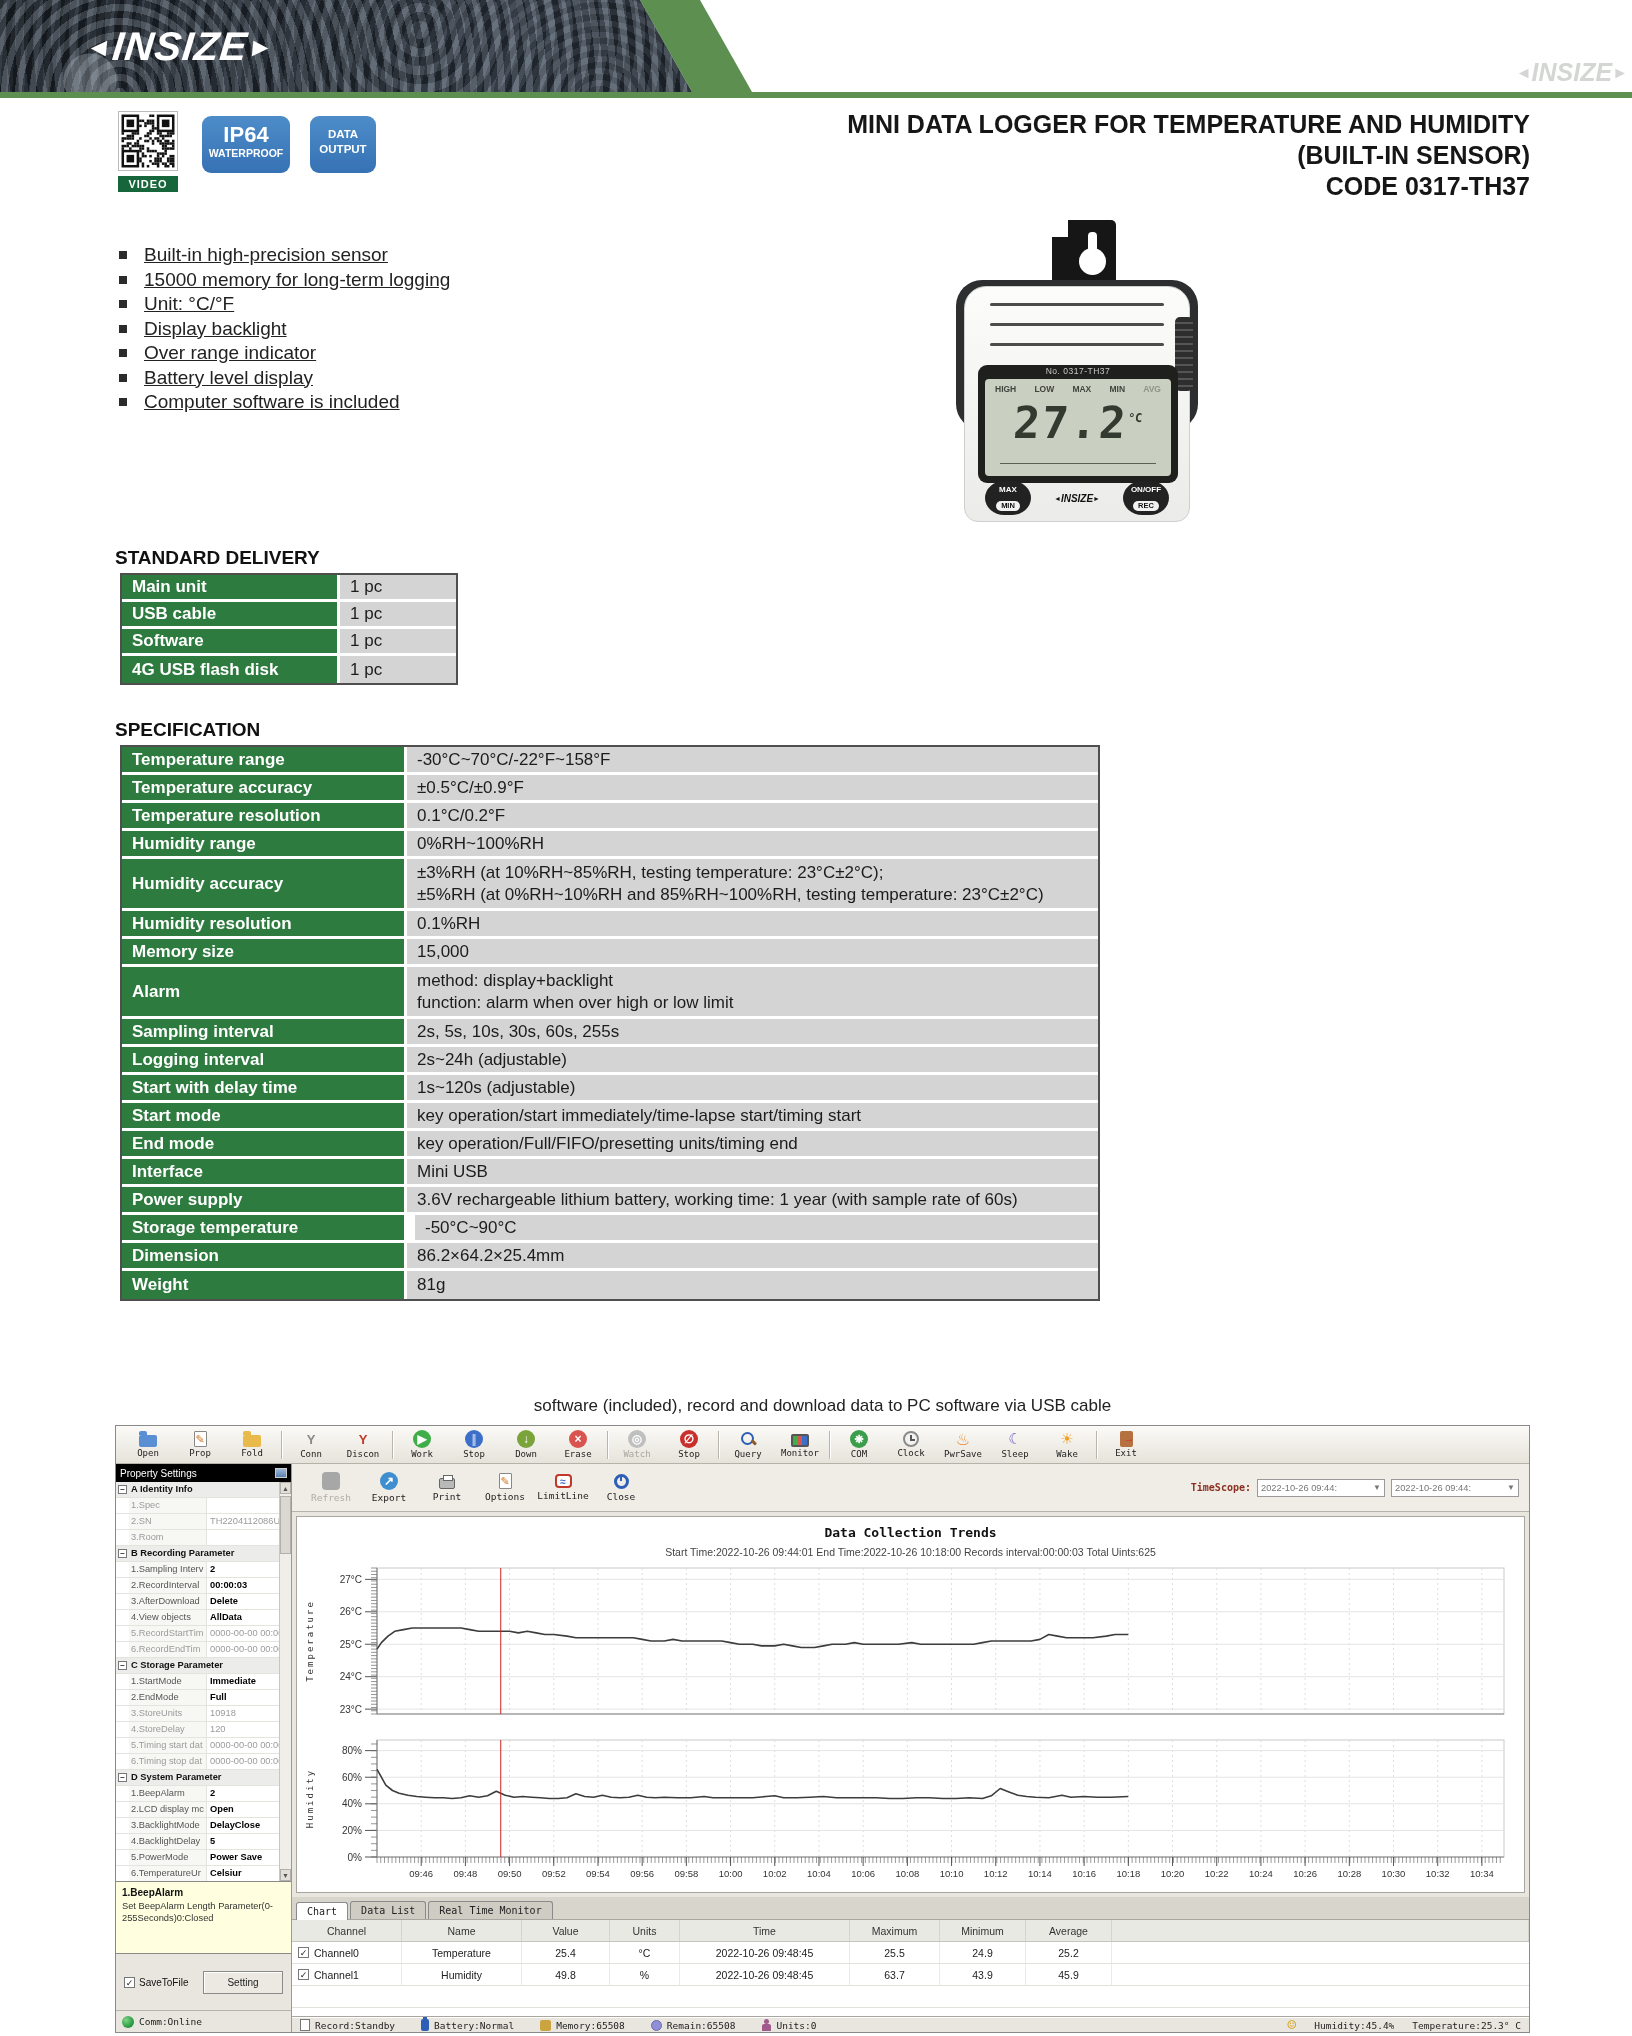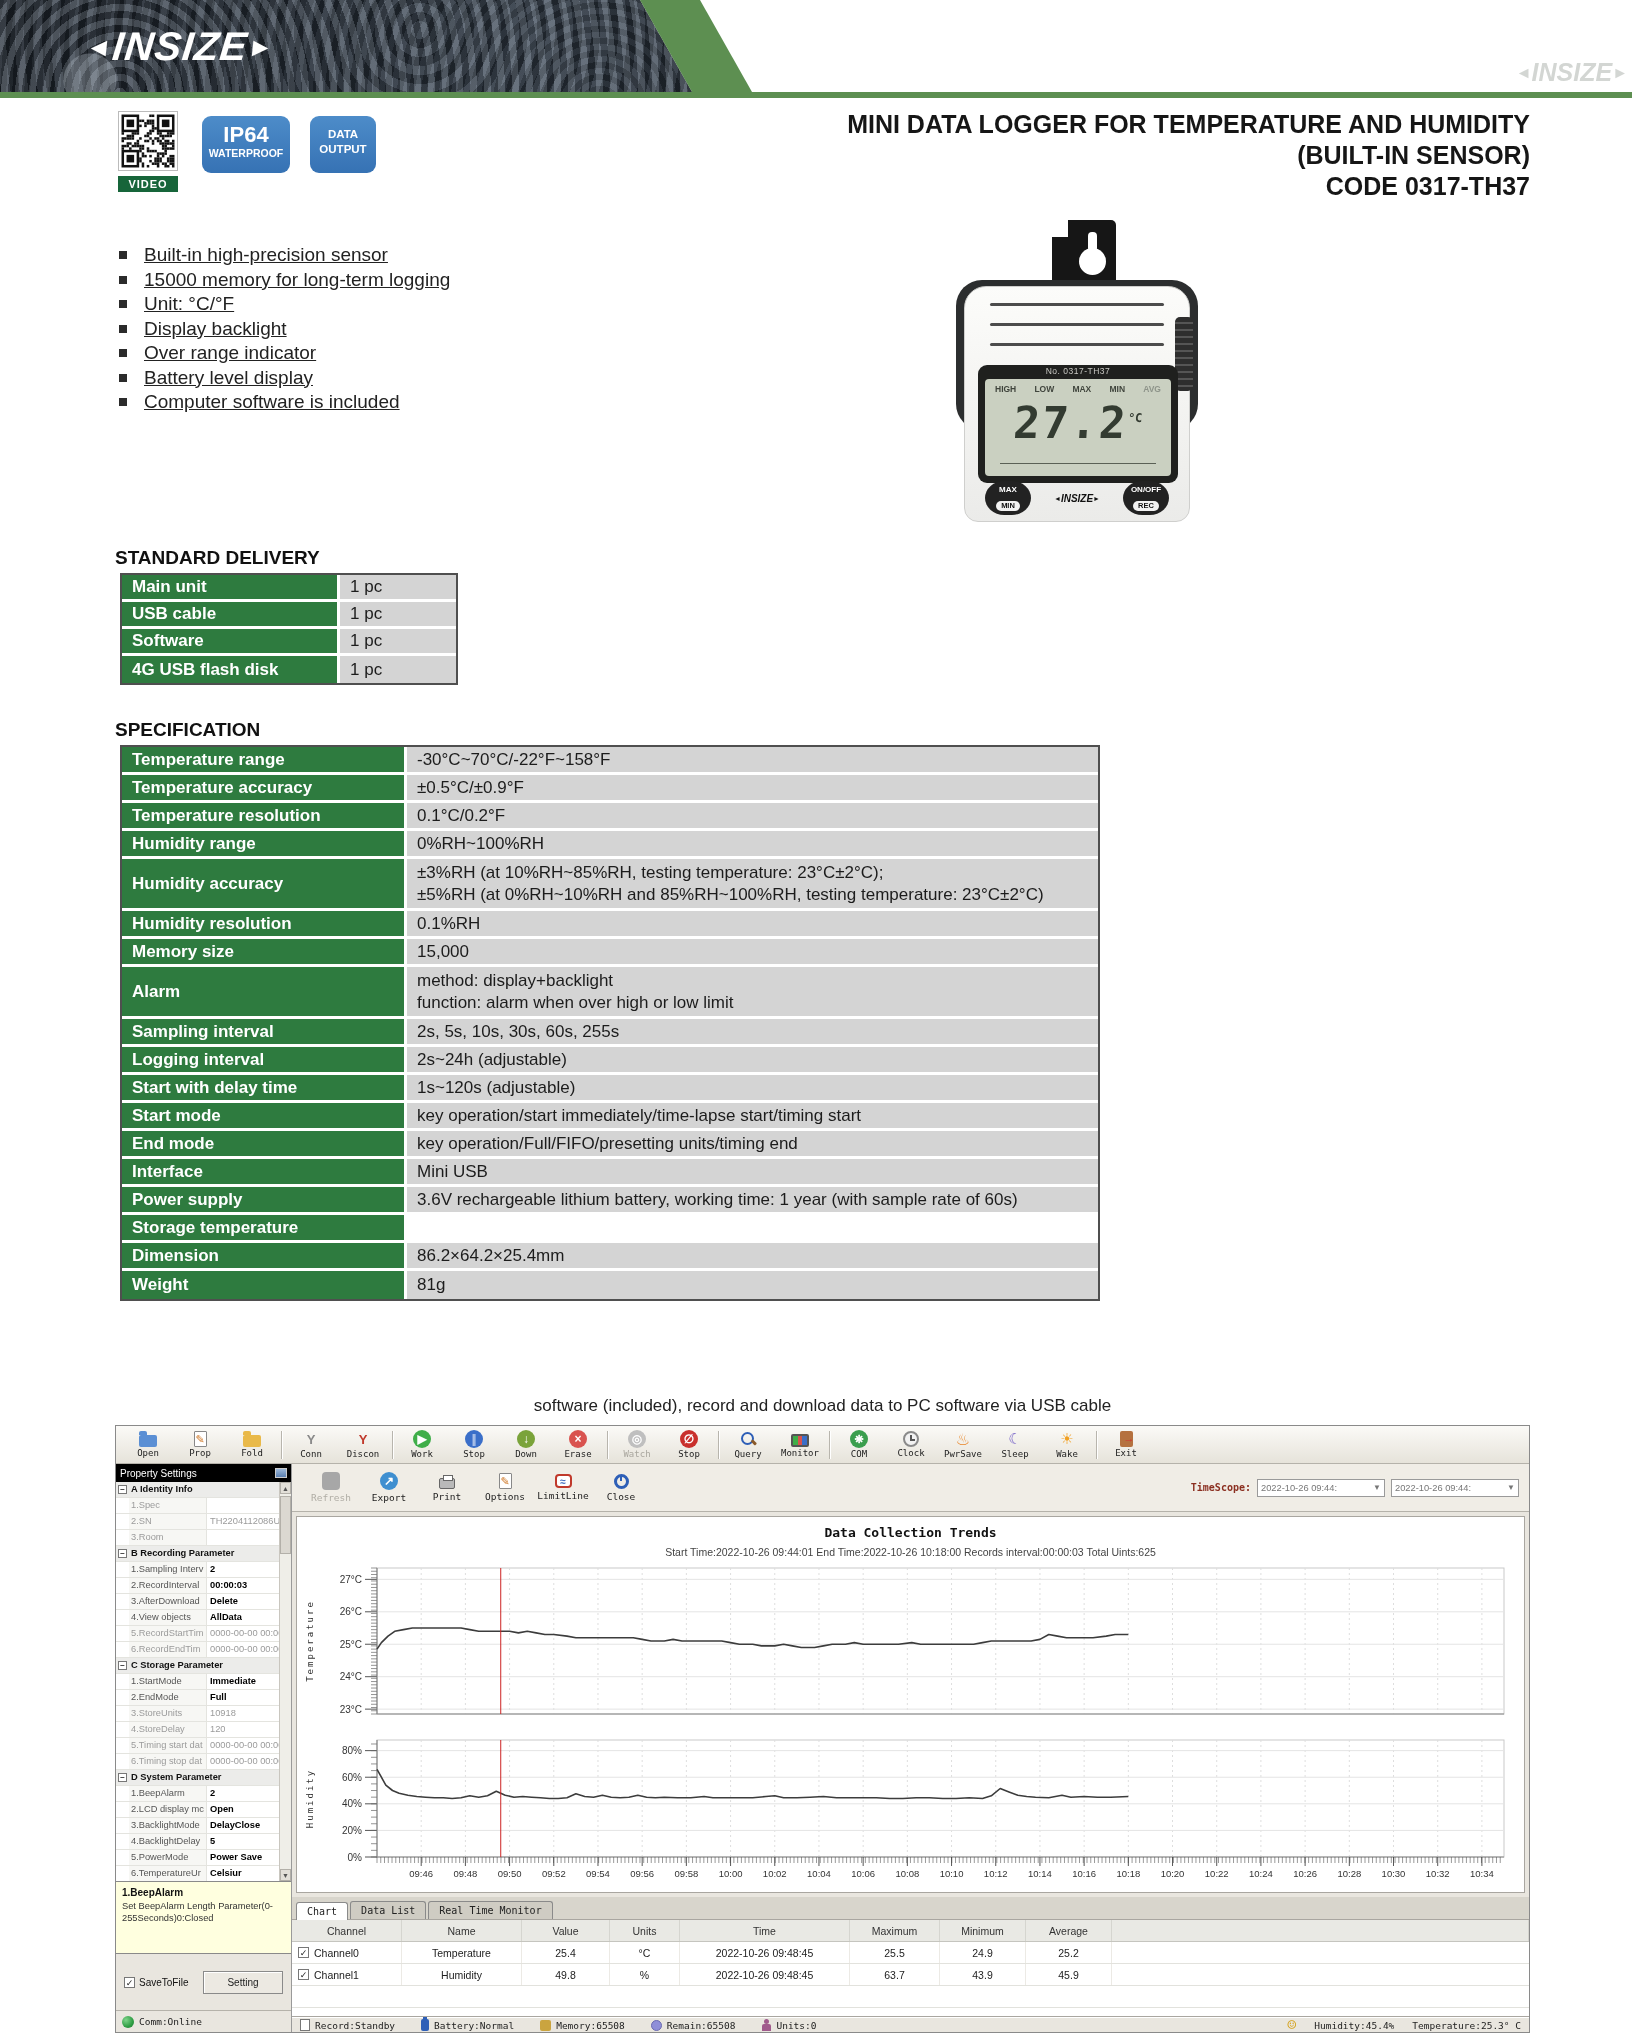--- a/index.html
+++ b/index.html
@@ -74,21 +74,21 @@
   .dev-btn { width:46px; height:34px; background:#222; border-radius:50% / 60%; color:#fff; text-align:center; padding-top:4px; }
   .dev-btn .t { font-size:8px; font-weight:bold; line-height:9px; }
   .dev-btn .pill { display:inline-block; background:#f2f2f2; color:#111; font-size:7.5px; font-weight:bold;
     border-radius:5px; padding:0 5px; line-height:10px; margin-top:1px; }
   .dev-logo { font-size:10px; font-weight:bold; font-style:italic; color:#111; white-space:nowrap; }
   .dev-logo .arr { font-size:7px; vertical-align:1px; }
 
   
   .doc-heading { position:absolute; left:115px; font-size:19px; font-weight:bold; color:#111; }
   .green-table { position:absolute; border:2px solid #4f4f4f; background:#fff; }
-  .gt-row { display:flex; border-bottom:3px solid #fff; }
+  .gt-row { display:flex; border-bottom:3px solid #fff;justify-content:center; }
   .gt-row:last-child { border-bottom:none; }
   .gt-label { background:#2e7b3f; color:#fff; font-weight:bold; font-size:17px; padding:3px 10px;
     border-right:3px solid #fff; display:flex; flex-direction:column; justify-content:center; }
   .gt-value { background:#d4d4d4; color:#1c1c1c; font-size:17px; padding:3px 10px; flex:1;
     display:flex; flex-direction:column; justify-content:center; }
   .gt-value div { line-height:22px; }
 
   .software-caption { position:absolute; left:115px; width:1415px; top:1396px; text-align:center; font-size:17px; color:#222; }
 
   
@@ -556,20 +556,23 @@
       </div>
     </div>
     <div class="gt-row" style="height: 28px;">
       <div class="gt-label" style="width: 285px;">Power supply</div>
       <div class="gt-value">
         <div>3.6V rechargeable lithium battery, working time: 1 year (with sample rate of 60s)</div>
       </div>
     </div>
     <div class="gt-row" style="height: 28px; gap: 8px;">
       <div class="gt-label" style="width: 285px;">Storage temperature</div>
+      <div class="gt-value">
+        <div>-50°C~90°C</div>
+      </div>
     </div>
     <div class="gt-row" style="height: 28px;">
       <div class="gt-label" style="width: 285px;">Dimension</div>
       <div class="gt-value">
         <div>86.2×64.2×25.4mm</div>
       </div>
     </div>
     <div class="gt-row" style="height: 28px;">
       <div class="gt-label" style="width: 285px;">Weight</div>
       <div class="gt-value">

